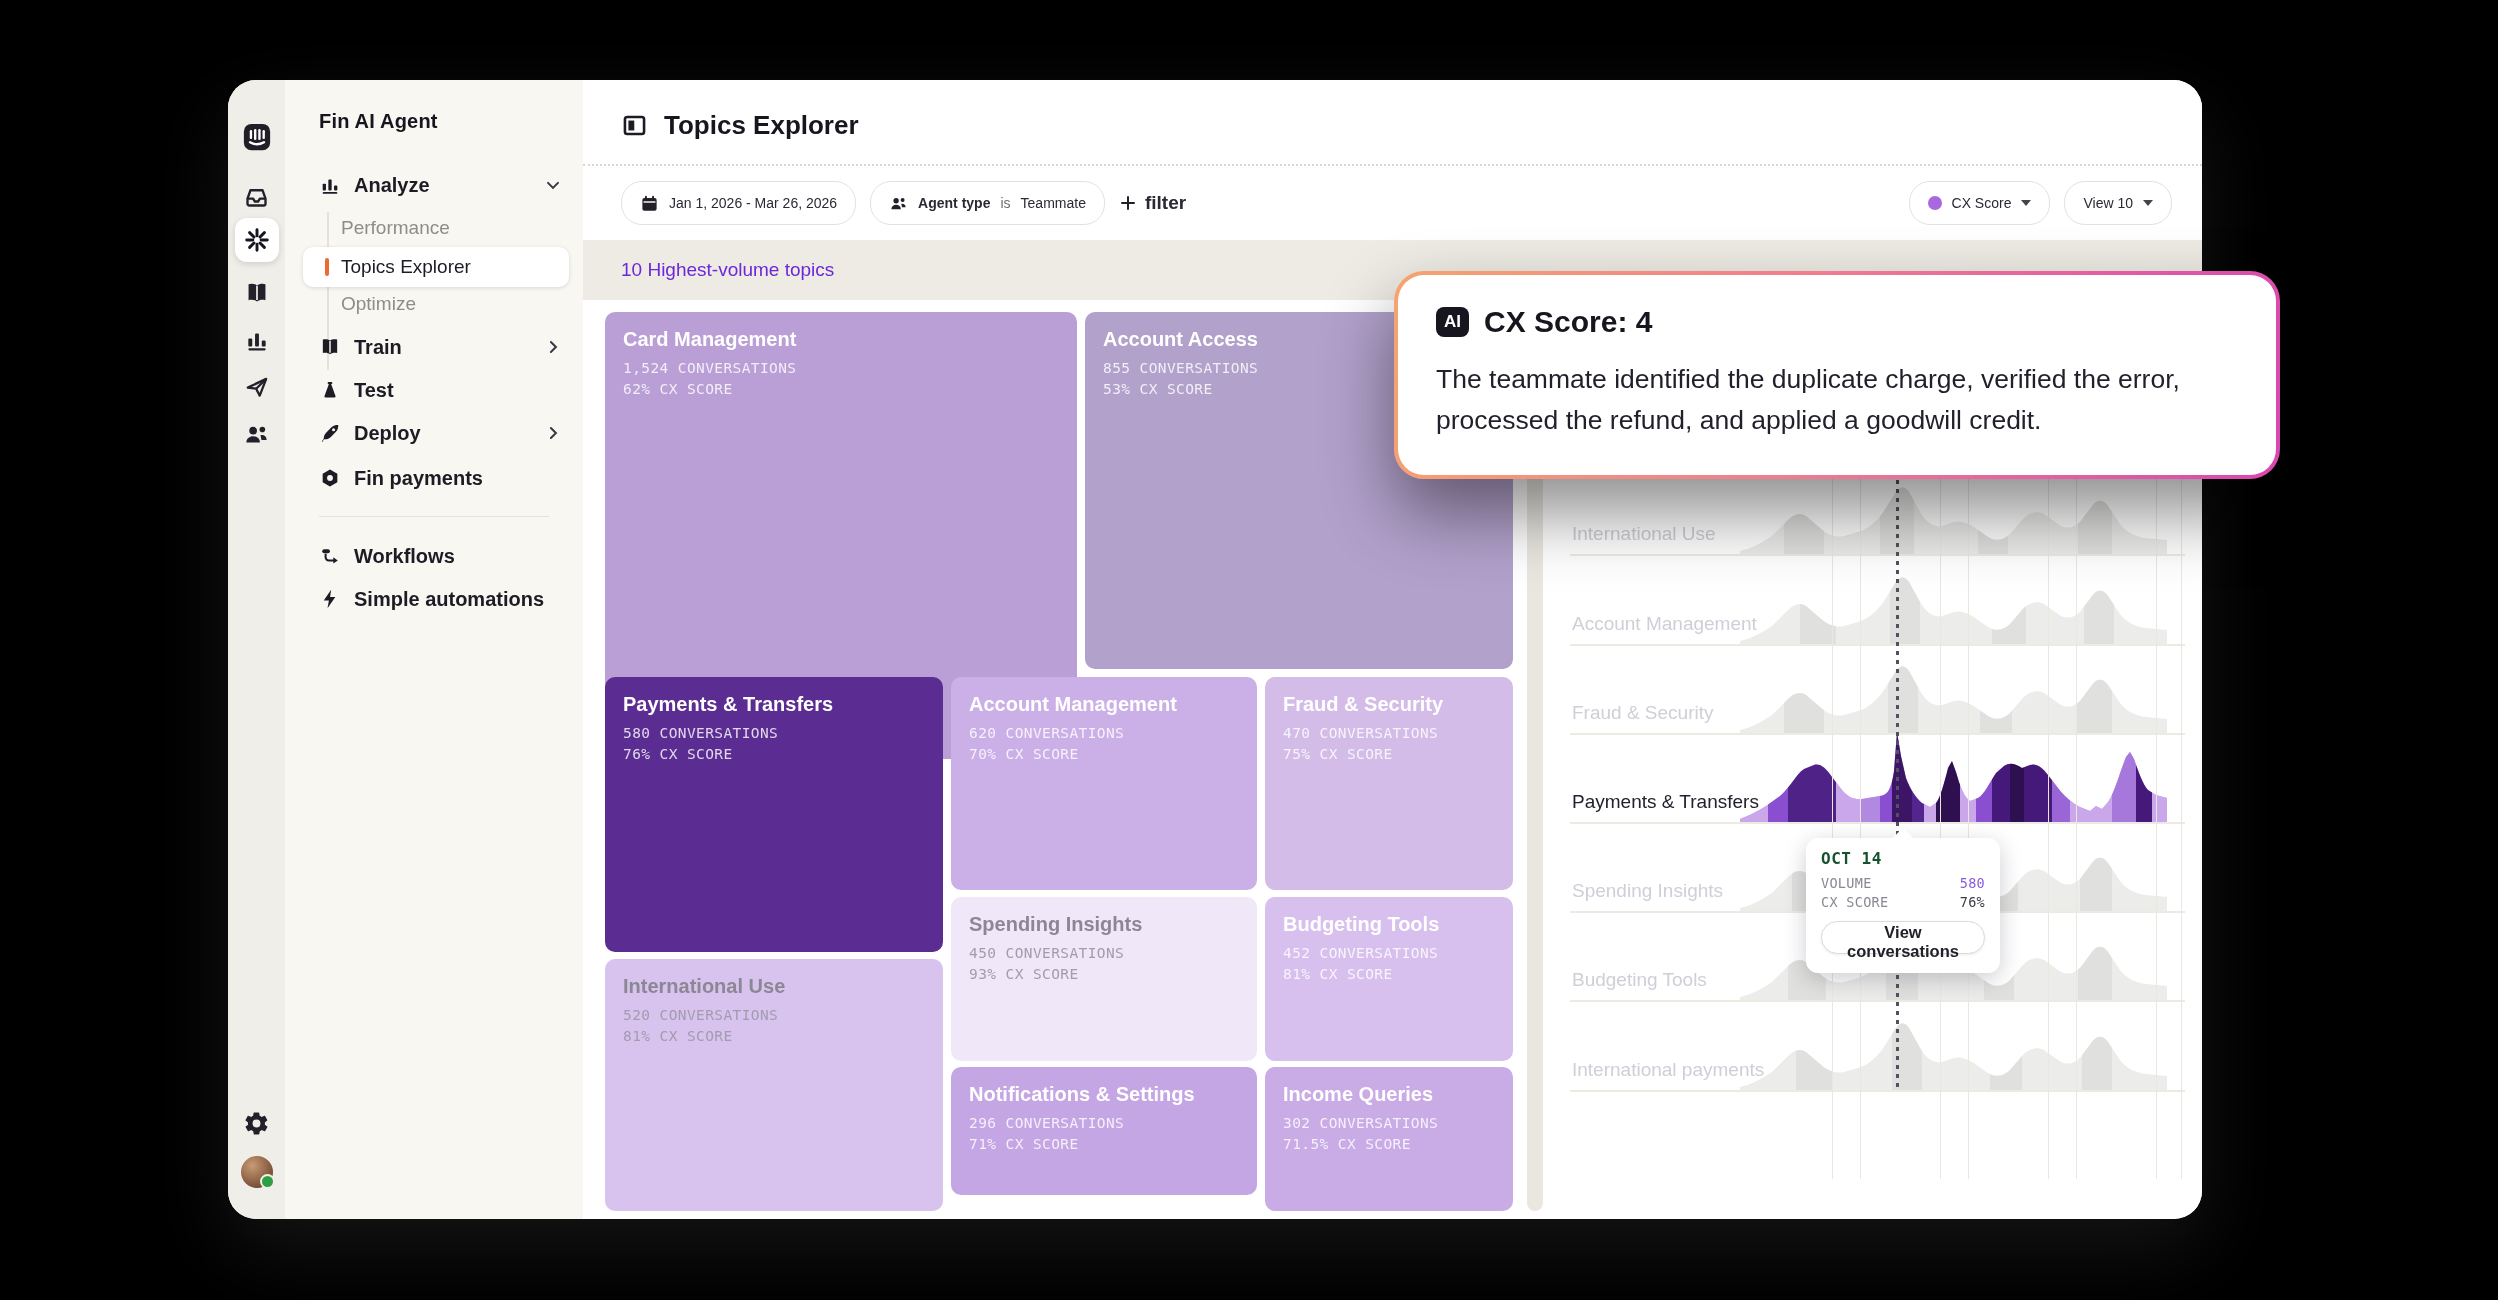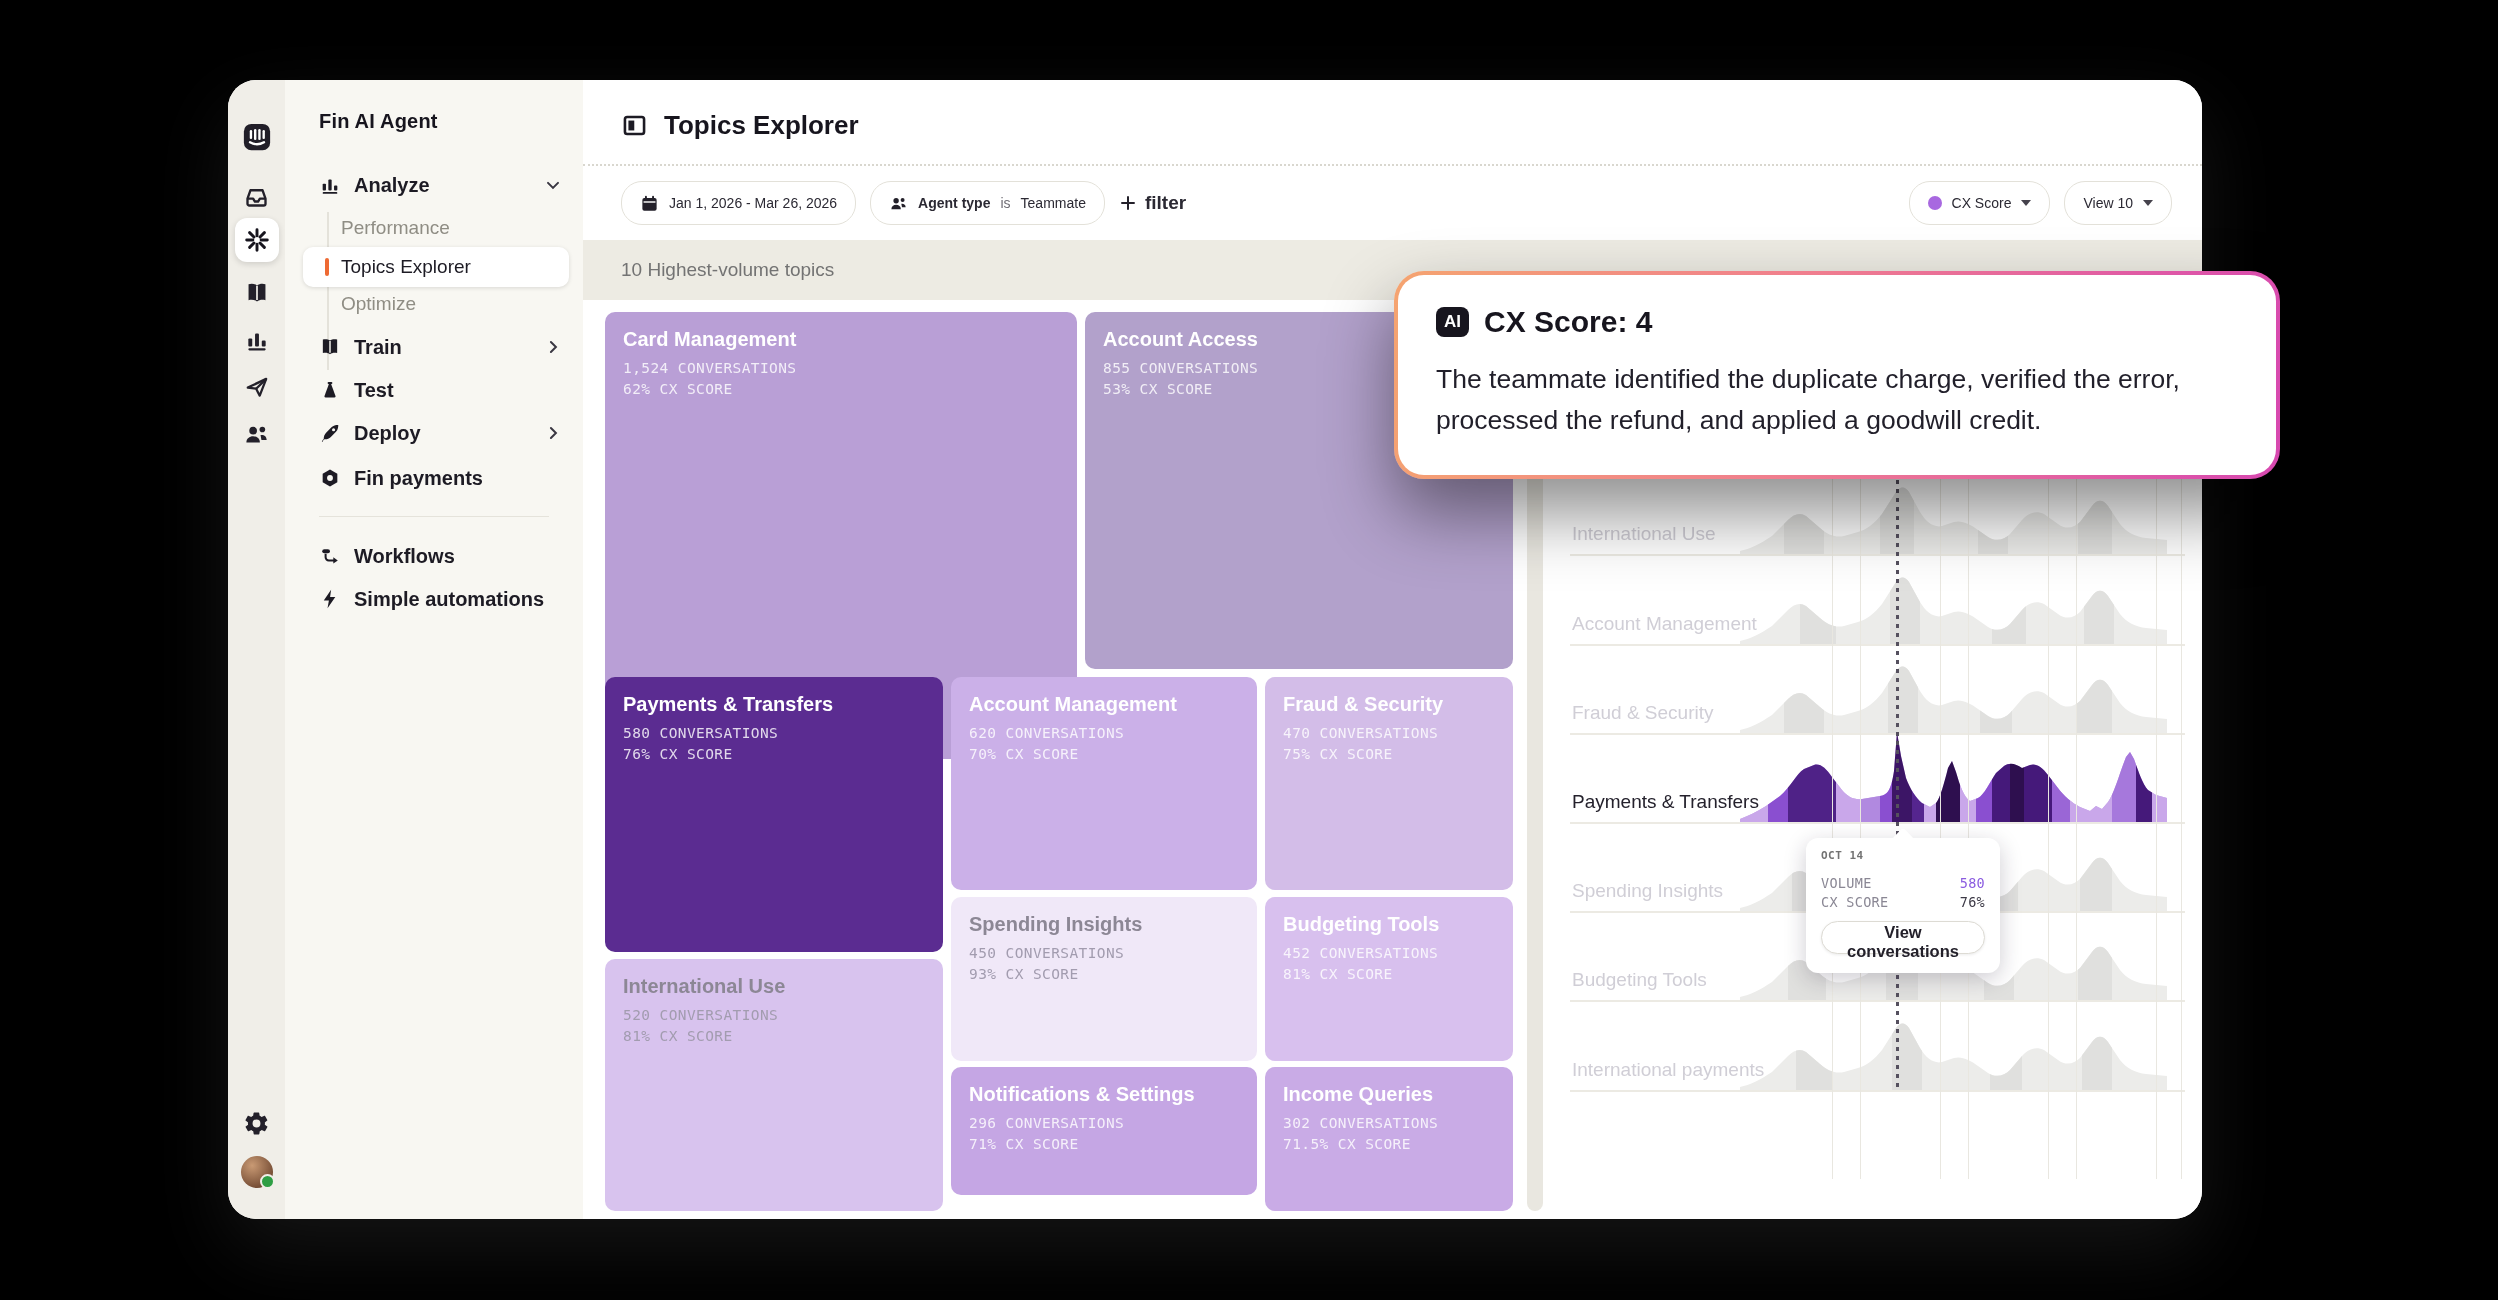--- a/index.html
+++ b/index.html
@@ -36,40 +36,40 @@
   .hd-dotted{left:0;right:0;top:84px;border-top:2px dotted #d9d7cf;}
   .filterbar{left:38px;right:30px;top:102px;height:42px;display:flex;align-items:center;gap:14px;}
   .pill{height:42px;border:1.5px solid #e3e1d9;border-radius:21px;background:#fff;display:flex;align-items:center;
         gap:10px;padding:0 18px;font-size:14px;color:#2b2933;cursor:pointer;white-space:nowrap;}
   .pill b{font-weight:700;} .pill .mut{color:#6f6d75;}
   .addfilter{display:flex;align-items:center;gap:8px;font-size:19px;font-weight:700;color:#2b2933;cursor:pointer;}
   .spacer{flex:1;}
   .caret{width:0;height:0;border-left:5.5px solid transparent;border-right:5.5px solid transparent;border-top:6px solid #45424c;}
   .pdot{width:14px;height:14px;border-radius:50%;}
   .band{left:0;right:0;top:160px;height:60px;background:#edebe3;display:flex;align-items:center;}
-  .band span{margin-left:38px;font-size:19px;color:#737373;}
+  .band span{margin-left:38px;font-size:19px;color:#6d28d9;}
   
   .tile{position:absolute;border-radius:10px;padding:16px 0 0 18px;box-sizing:border-box;cursor:pointer;z-index:1;}
   .tile .tname{font-size:20px;font-weight:700;color:#fff;margin-bottom:7px;}
   .tile .tstat{font-family:"DejaVu Sans Mono",monospace;font-size:14.5px;line-height:21px;color:rgba(255,255,255,.82);letter-spacing:.4px;}
   .tile.darktext .tname{color:#8c8795;} .tile.darktext .tstat{color:#a29caf;}
   .gutter{left:944px;top:230px;width:16px;height:901px;background:#e9e7e0;border-radius:8px;z-index:0;}
   
   .rrow{position:absolute;left:987px;width:615px;height:89px;border-bottom:2px solid #eceae3;z-index:1;}
   .rrow .rlabel{position:absolute;left:2px;bottom:9px;font-size:19px;color:#d0ced6;font-weight:500;}
   .rrow.active .rlabel{color:#24212c;}
   .rrow svg{position:absolute;left:170px;bottom:0;overflow:visible;}
   .grid{position:absolute;width:1px;background:#e9e7e0;z-index:2;}
   .dotline{position:absolute;width:2.5px;z-index:4;
            background:repeating-linear-gradient(to bottom,#55505e 0 4px,transparent 4px 9px);}
   .tooltip{position:absolute;left:1223px;top:758px;width:194px;background:#fff;border-radius:12px;z-index:5;
            box-shadow:0 6px 22px rgba(30,25,50,.22);padding:11px 15px 12px;box-sizing:border-box;
            font-family:"DejaVu Sans Mono",monospace;}
   .tooltip:before{content:"";position:absolute;top:-7px;left:50%;margin-left:-8px;width:16px;height:16px;background:#fff;transform:rotate(45deg);border-radius:3px;}
-  .tt-date{font-size:11px;font-weight:700;color:#737373;margin-bottom:12px;letter-spacing:.5px;}
+  .tt-date{font-size:16px;font-weight:700;color:#14532d;margin-bottom:6px;letter-spacing:.5px;}
   .tt-line{display:flex;justify-content:space-between;font-size:13.5px;color:#8a8794;line-height:19px;letter-spacing:.3px;}
   .tt-line .v{color:#3c3946;} .tt-line .v.purple{color:#8b5ce0;}
   .tt-btn{margin-top:9px;width:100%;height:33px;border:1.5px solid #dddbd4;border-radius:17px;background:#fff;
           font-family:"Liberation Sans",sans-serif;font-size:16.5px;font-weight:700;color:#23202a;cursor:pointer;
           box-shadow:0 1px 3px rgba(0,0,0,.08);}
   
   .popup{left:1394px;top:271px;width:878px;border-radius:30px;padding:4px;z-index:20;
          background:linear-gradient(100deg,#f5a470 0%,#f07e8e 45%,#d748b0 100%);
          box-shadow:0 34px 70px rgba(0,0,0,.45);}
   .popup-in{background:#fff;border-radius:26px;padding:30px 44px 34px 38px;}

